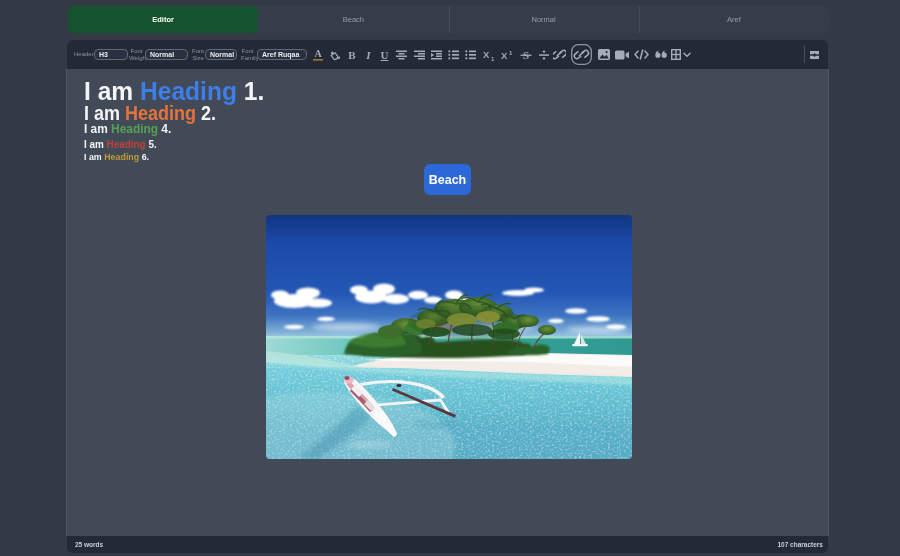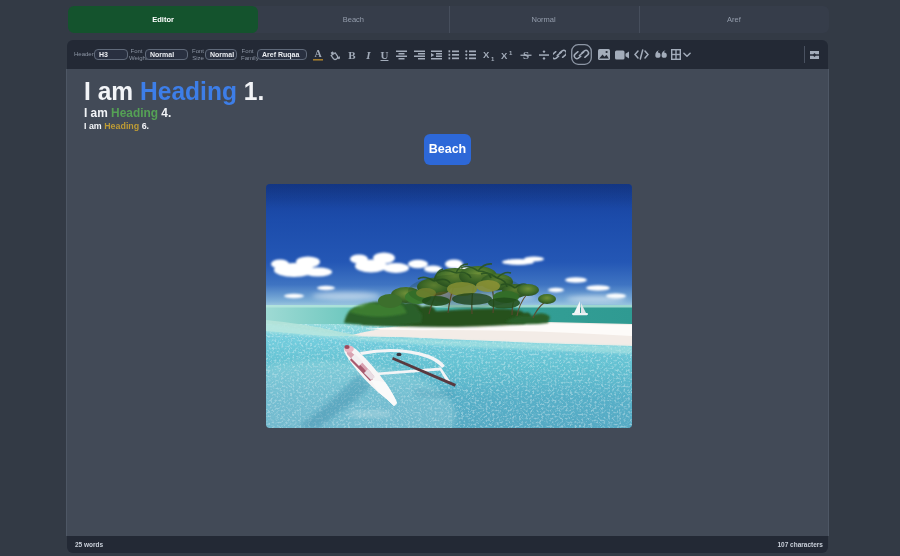--- a/index.html
+++ b/index.html
@@ -237,21 +237,23 @@
           <g fill="#a3acba">
             <path d="M0 0 H9 V3.2 H5.8 L4.5 2 L3.2 3.2 H0 Z"></path>
             <path d="M0 8 H9 V4.8 H5.8 L4.5 6 L3.2 4.8 H0 Z"></path>
           </g>
         </svg>
       </div>
   </div>
   <div class="content">
     <div class="edit">
       <h1><span class="sq" style="transform:scaleX(0.927);">I am <span class="c1">Heading</span> 1.</span></h1>
+      <h2><span class="sq" style="transform:scaleX(0.9);">I am <span class="c2">Heading</span> 2.</span></h2>
       <h4><span class="sq" style="transform:scaleX(0.915);">I am <span class="c4">Heading</span> 4.</span></h4>
+      <h5><span class="sq" style="transform:scaleX(0.917);">I am <span class="c5">Heading</span> 5.</span></h5>
       <h6><span class="sq" style="transform:scaleX(0.985);">I am <span class="c6">Heading</span> 6.</span></h6>
       <div class="btnrow"><span class="btn">Beach</span></div>
       <div class="imgrow"><span class="photo" id="photo"><svg width="366" height="244" viewBox="0 0 366 244">
 <defs>
 <linearGradient id="sky" x1="0" y1="0" x2="0" y2="1">
   <stop offset="0" stop-color="#163e98"></stop>
   <stop offset="0.28" stop-color="#1c4cab"></stop>
   <stop offset="0.62" stop-color="#2457b5"></stop>
   <stop offset="0.8" stop-color="#3f74c2"></stop>
   <stop offset="0.93" stop-color="#7fb0d8"></stop>

